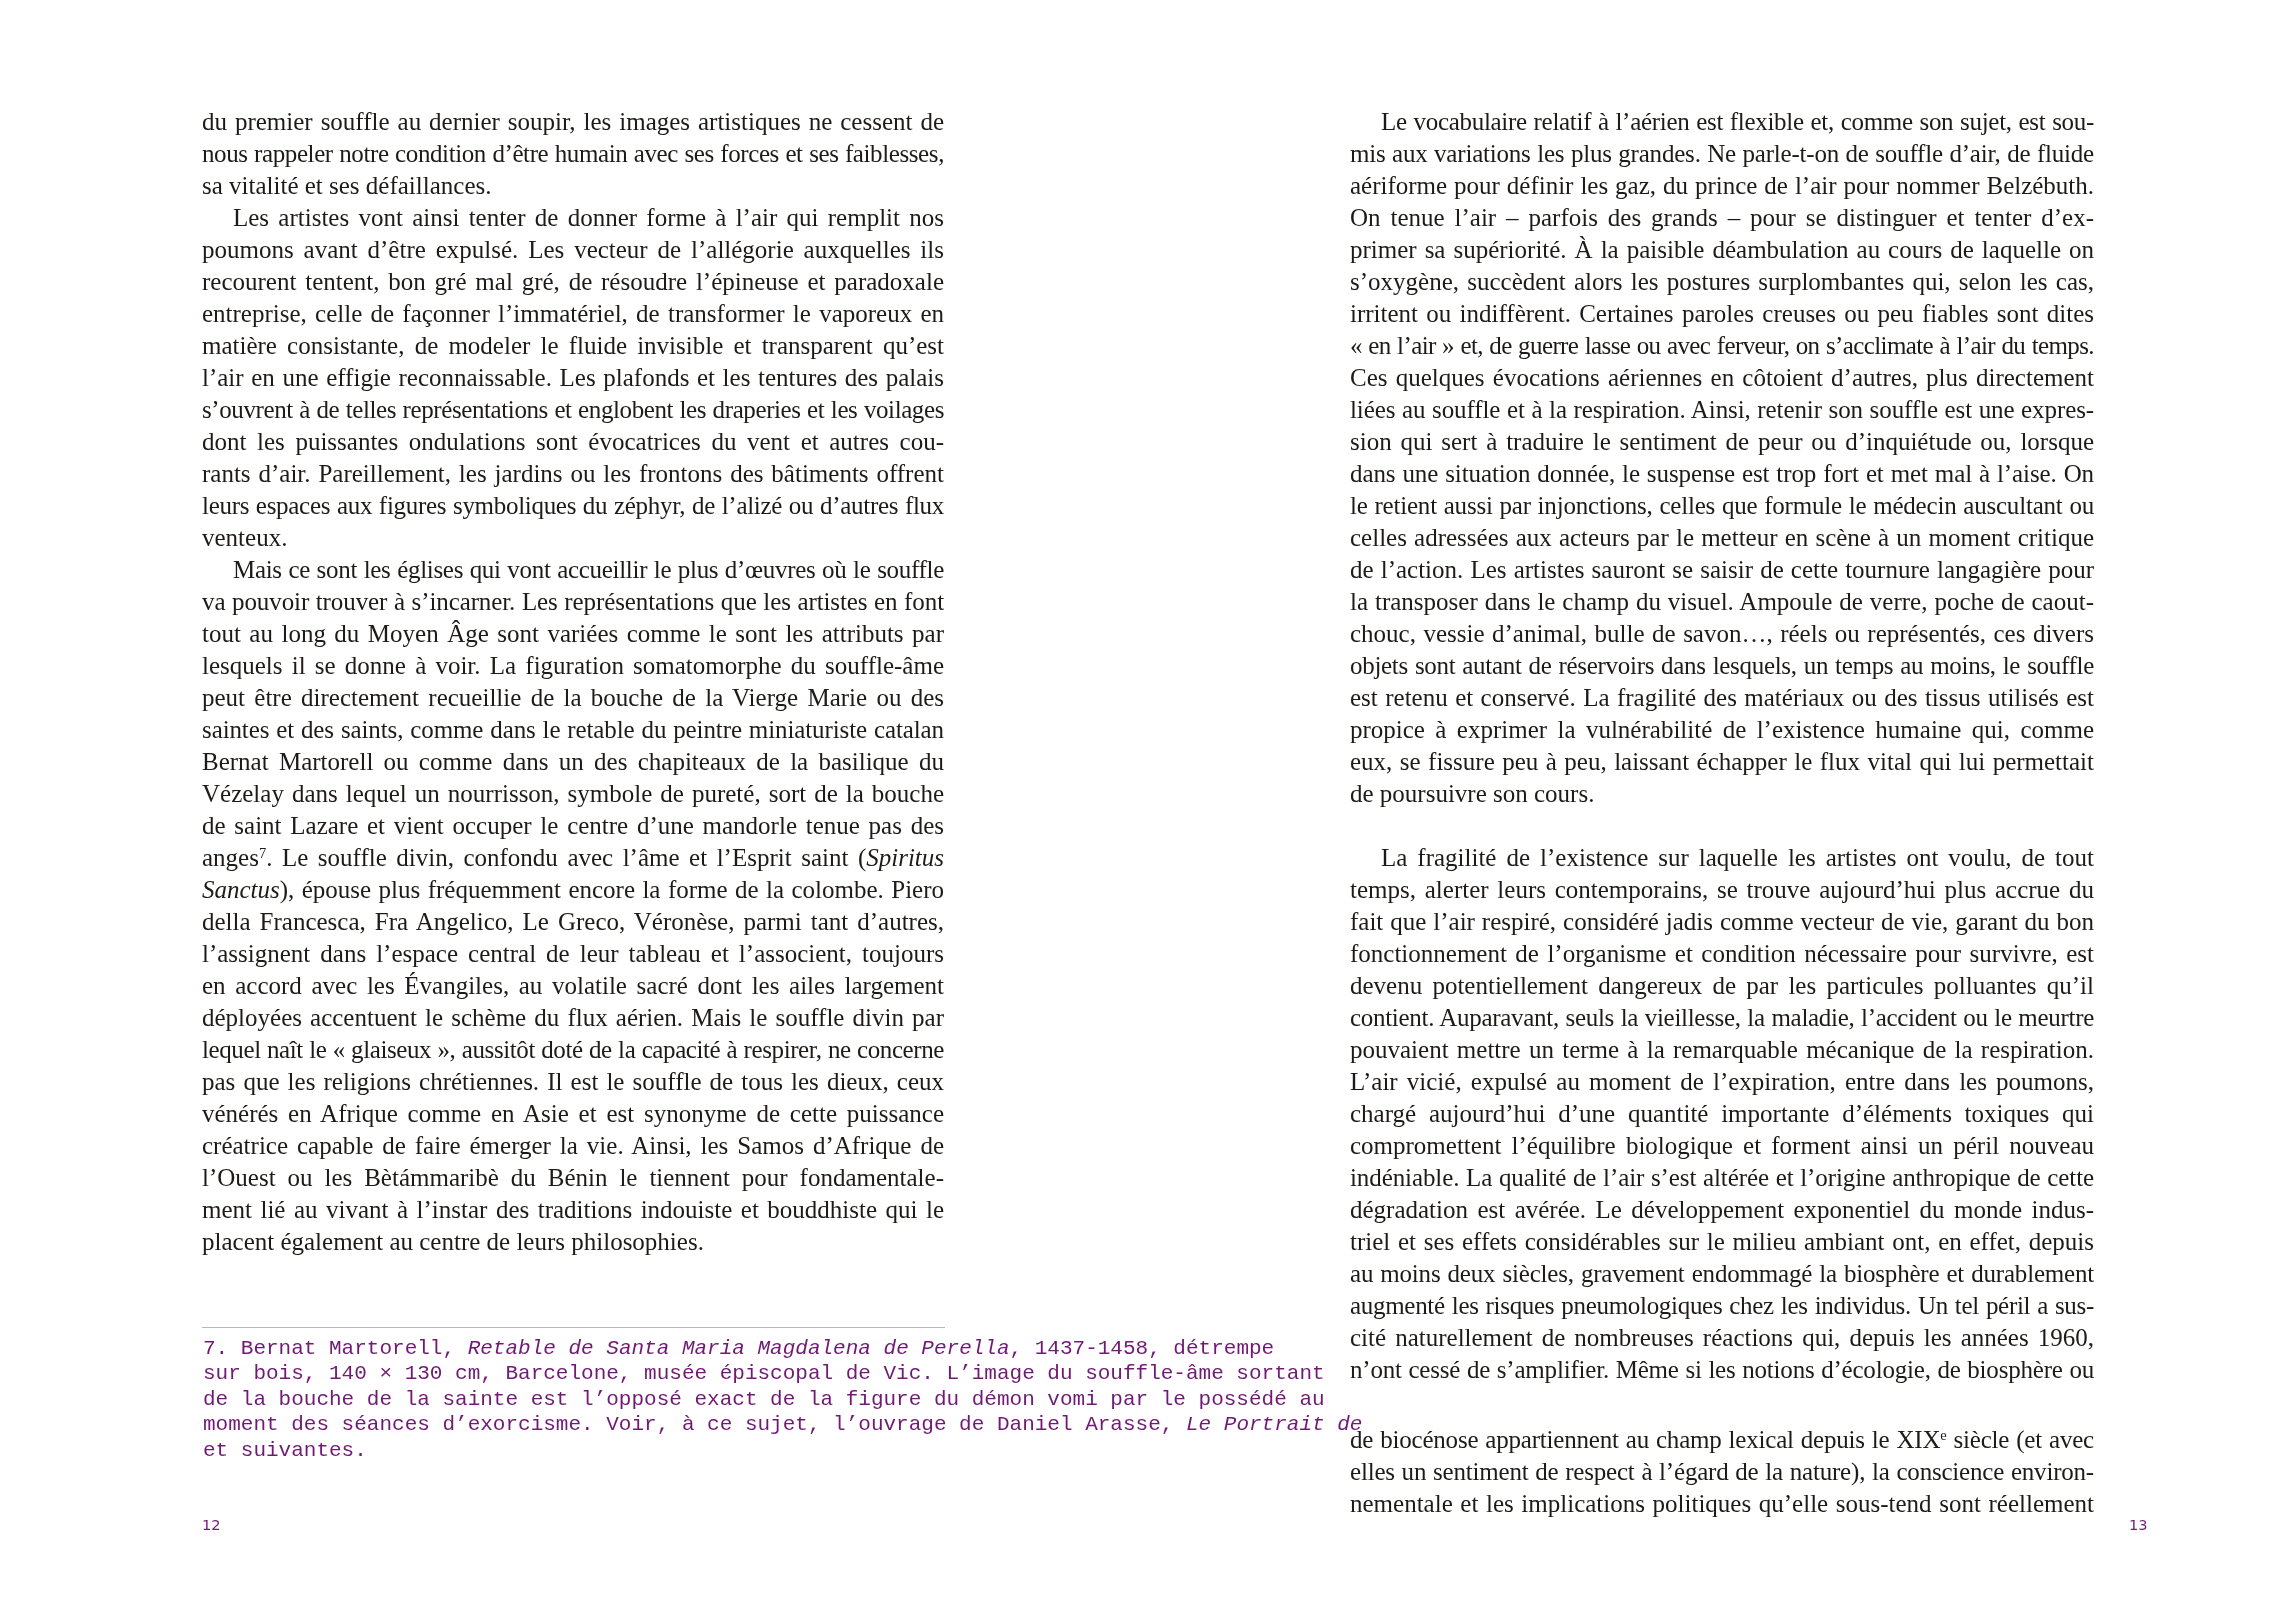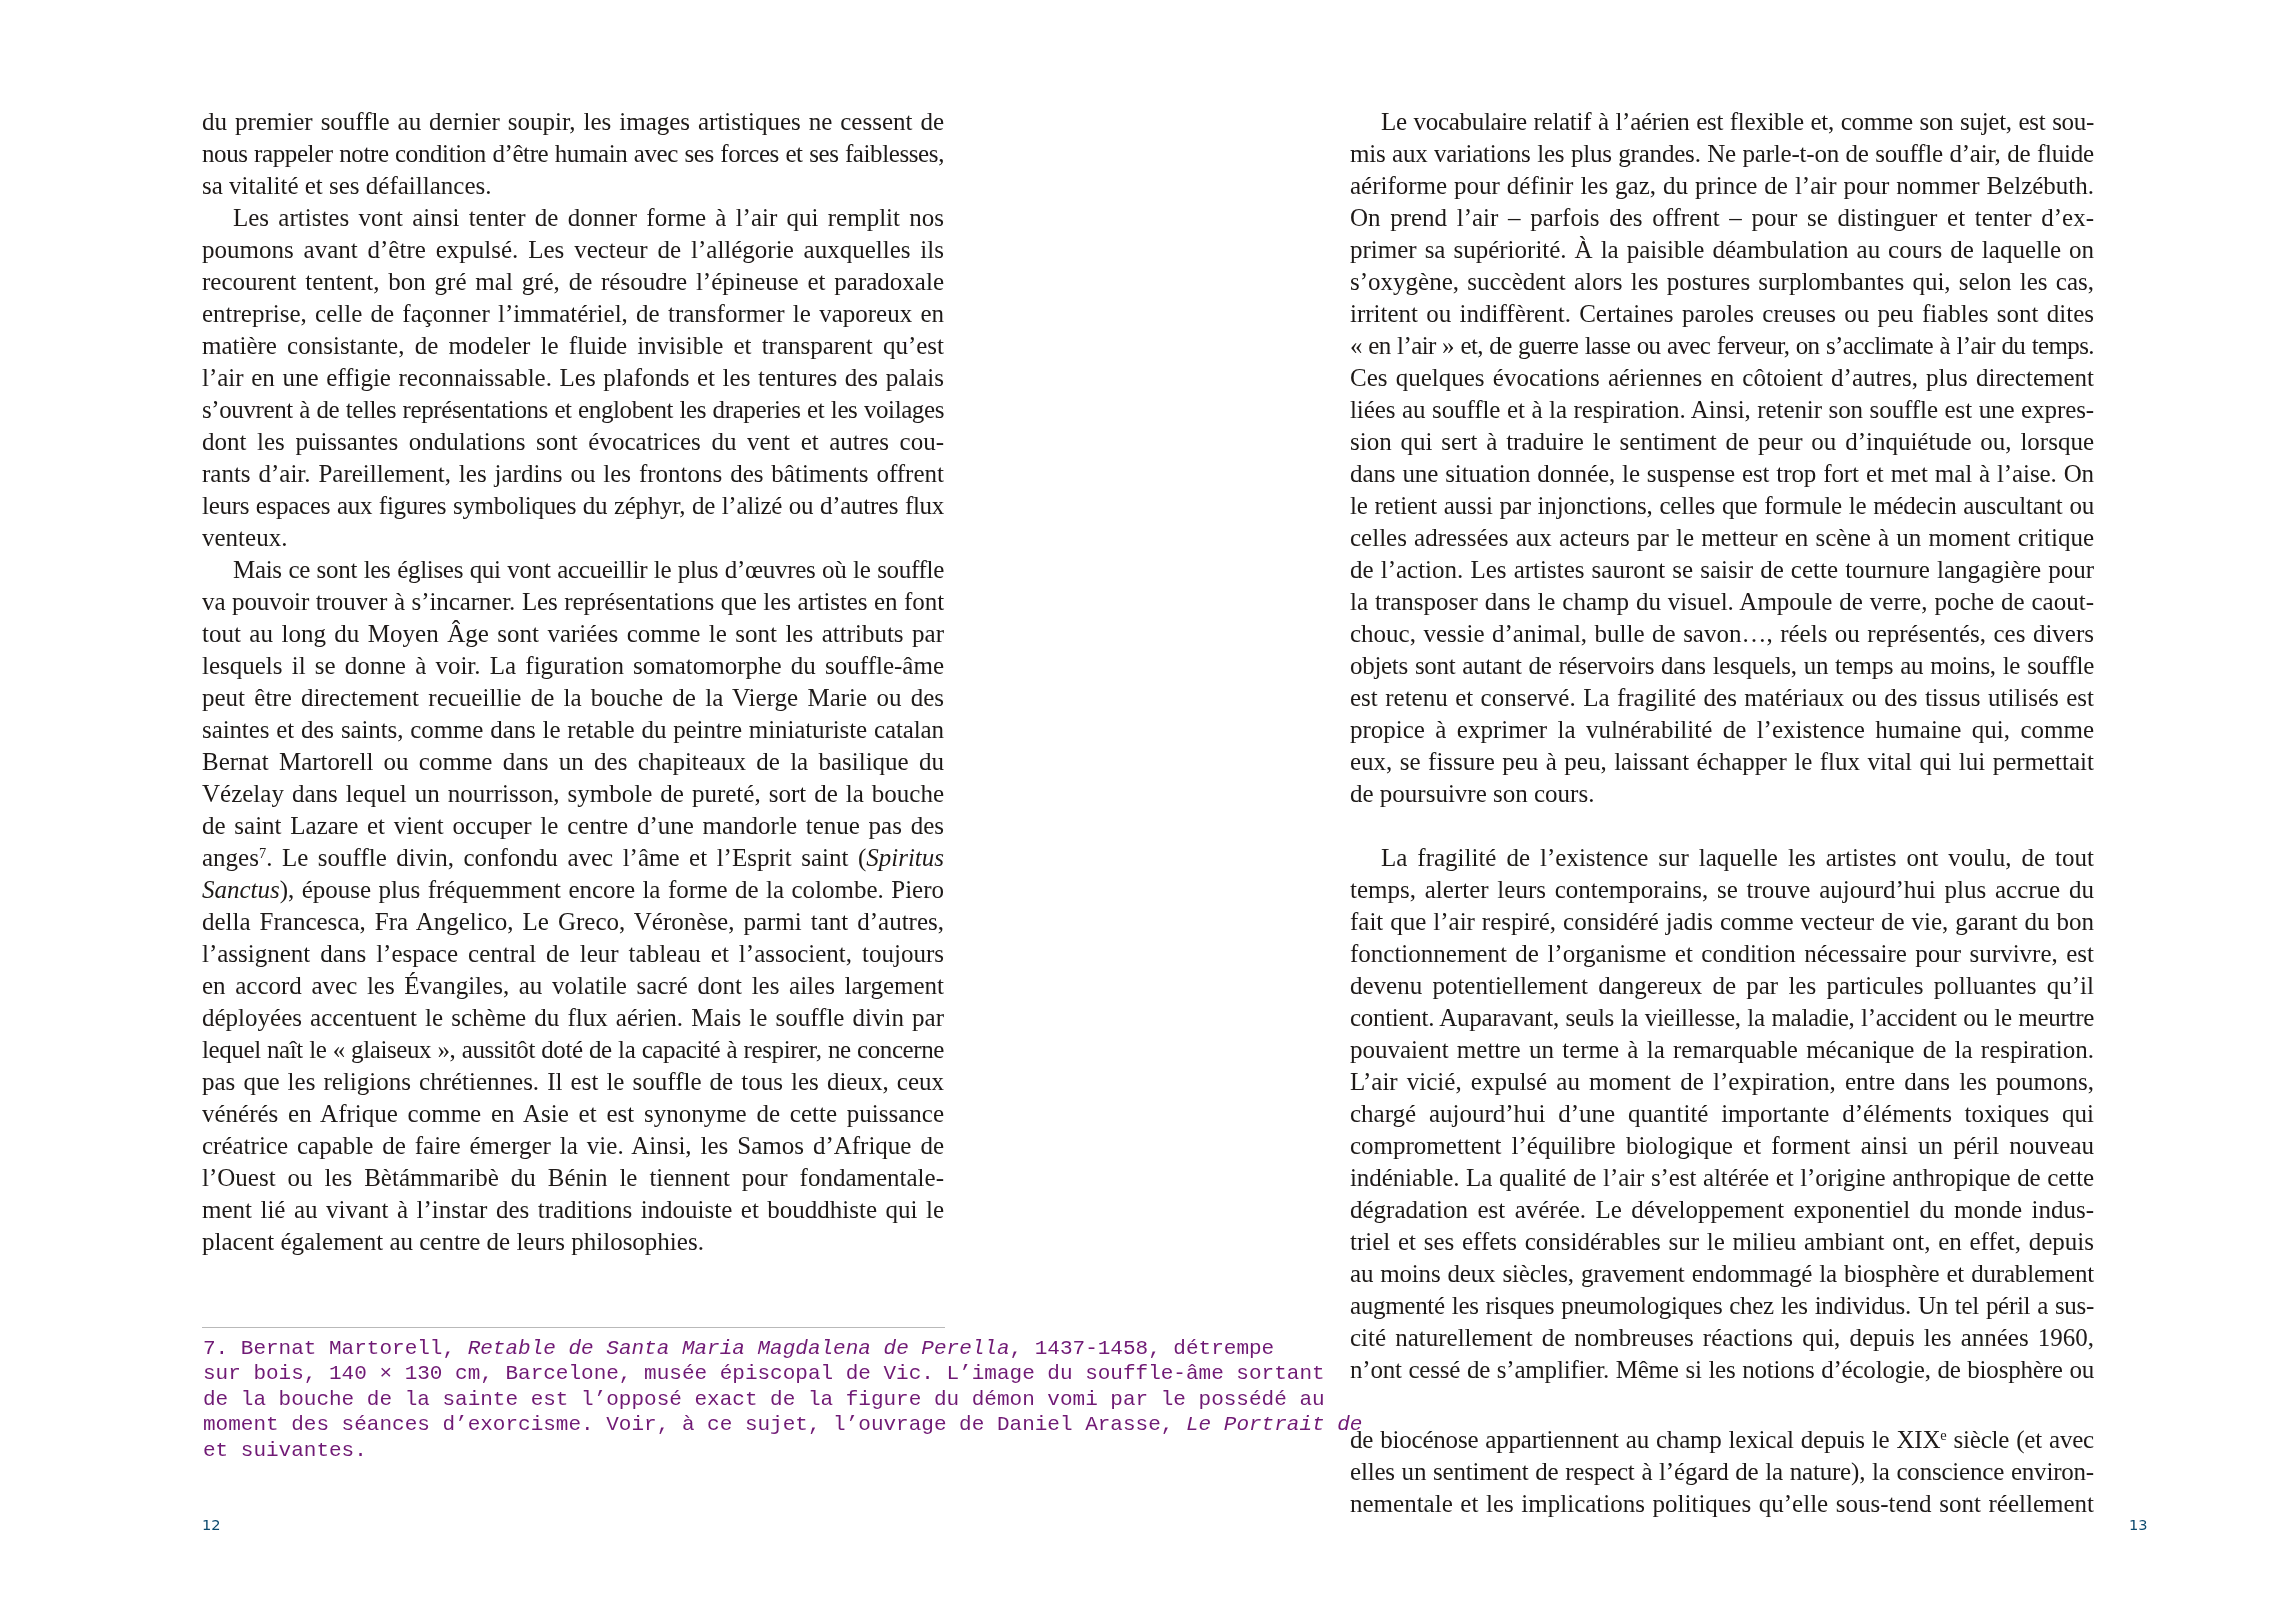--- a/index.html
+++ b/index.html
@@ -42,21 +42,21 @@
       color: #701a75;
       font-size: 21px;
       line-height: 25.4px;
     }
     .footnote .line { height: 25.4px; }
     .folio {
       position: absolute;
       top: 1516px;
       font-family: "DejaVu Sans", "Liberation Sans", sans-serif;
       font-size: 14.6px;
-      color: #0c4a6e;
+      color: #701a75;
     }
     .folio-left { left: 202px; }
     .folio-right { left: 982px; }
   </style>
 </head>
 <body>
 
 <div class="spread">
 
   <div class="page page-left">
@@ -107,21 +107,21 @@
         <span class="line last"><span>et suivantes.</span></span>
       </div>
     <div class="folio folio-left">12</div>
   </div>
 
   <div class="page page-right">
     <div class="text-block right-body" id="right-body">
         <span class="line indent" style="letter-spacing: -0.3px;"><span>Le vocabulaire relatif à l’aérien est flexible et, comme son sujet, est sou-</span></span>
         <span class="line" style="letter-spacing: -0.2px;"><span>mis aux variations les plus grandes. Ne parle-t-on de souffle d’air, de fluide</span></span>
         <span class="line" style="letter-spacing: -0.01px;"><span>aériforme pour définir les gaz, du prince de l’air pour nommer Belzébuth.</span></span>
-        <span class="line"><span>On prend l’air – parfois des offrent – pour se distinguer et tenter d’ex-</span></span>
+        <span class="line"><span>On tenue l’air – parfois des grands – pour se distinguer et tenter d’ex-</span></span>
         <span class="line"><span>primer sa supériorité. À la paisible déambulation au cours de laquelle on</span></span>
         <span class="line"><span>s’oxygène, succèdent alors les postures surplombantes qui, selon les cas,</span></span>
         <span class="line"><span>irritent ou indiffèrent. Certaines paroles creuses ou peu fiables sont dites</span></span>
         <span class="line" style="letter-spacing: -0.6px;"><span>« en l’air » et, de guerre lasse ou avec ferveur, on s’acclimate à l’air du temps.</span></span>
         <span class="line"><span>Ces quelques évocations aériennes en côtoient d’autres, plus directement</span></span>
         <span class="line" style="letter-spacing: -0.1px;"><span>liées au souffle et à la respiration. Ainsi, retenir son souffle est une expres-</span></span>
         <span class="line"><span>sion qui sert à traduire le sentiment de peur ou d’inquiétude ou, lorsque</span></span>
         <span class="line" style="letter-spacing: -0.1px;"><span>dans une situation donnée, le suspense est trop fort et met mal à l’aise. On</span></span>
         <span class="line" style="letter-spacing: -0.2px;"><span>le retient aussi par injonctions, celles que formule le médecin auscultant ou</span></span>
         <span class="line"><span>celles adressées aux acteurs par le metteur en scène à un moment critique</span></span>

